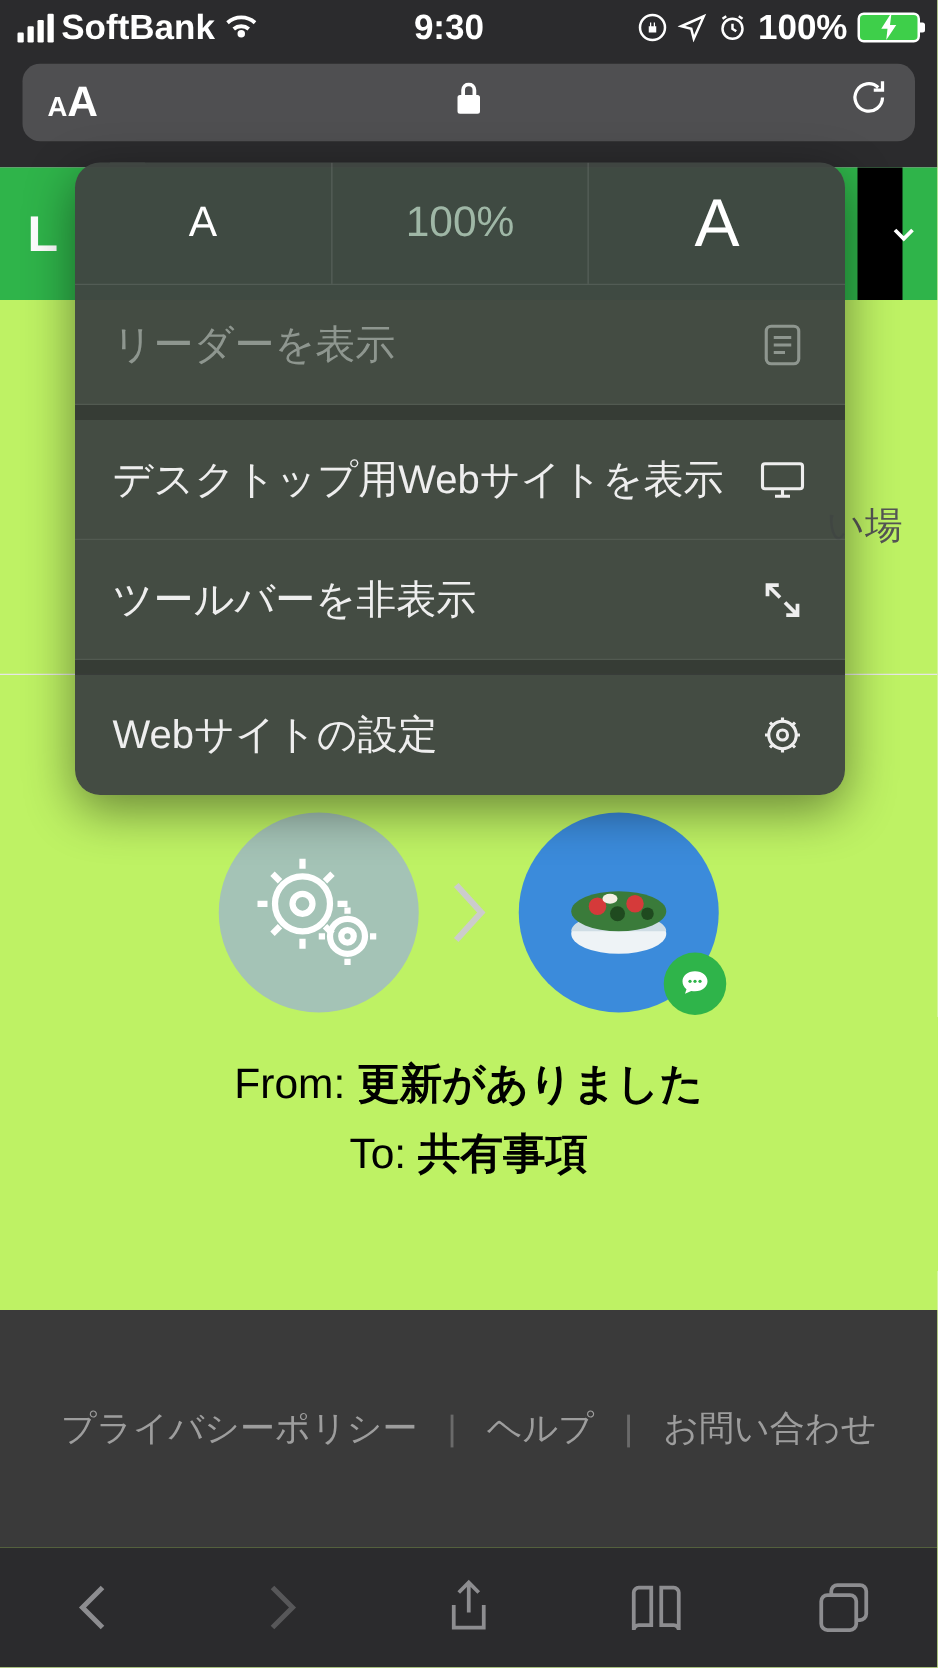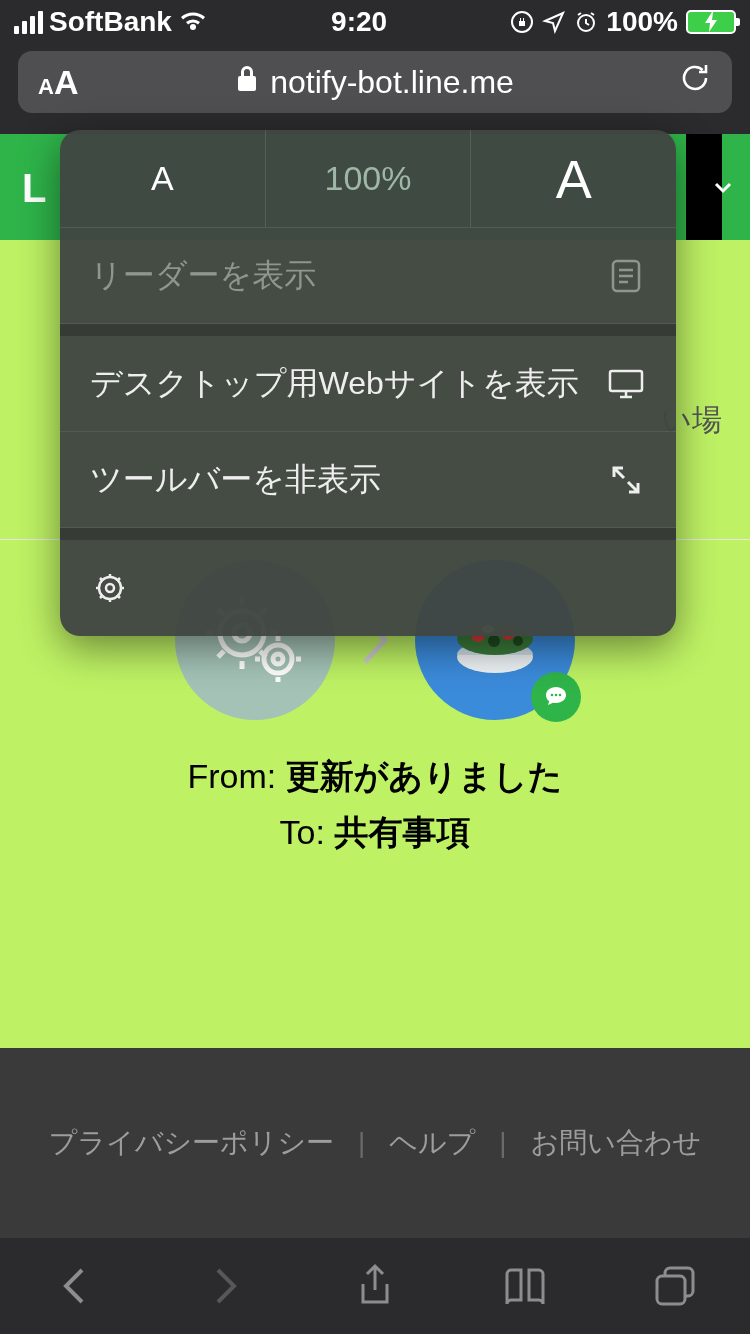--- a/index.html
+++ b/index.html
@@ -27,21 +27,21 @@
 
   
   .line-header { height:106px; background:#2fb44a; position:relative; }
   .black-tab { position:absolute; right:28px; top:0; width:36px; height:108px; background:#000; }
 
   
   .content-area { background:#bef264; position:absolute; top:240px; left:0; right:0; bottom:0; }
   .section-top { height:300px; border-bottom:1px solid #e6e6e6; position:relative; }
   .trailing-text { position:absolute; right:28px; top:160px; font-size:30px; color:#555; }
 
-  .notify-block { display:flex; flex-direction:column; align-items:center; }
+  .notify-block { padding-top:90px; display:flex; flex-direction:column; align-items:center; }
   .icon-row { display:flex; align-items:center; gap:24px; margin-top:20px; }
   .circle { width:160px; height:160px; border-radius:50%; display:flex; align-items:center; justify-content:center; position:relative; }
   .circle.gear { background:#a4c3b6; }
   .circle.app  { background:#3b8bdb; }
   .chat-badge { position:absolute; right:-6px; bottom:-2px; width:50px; height:50px; border-radius:50%; background:#2fb44a; display:flex; align-items:center; justify-content:center; }
   .chevron-mid { color:#ccc; }
 
   .from-to { margin-top:24px; text-align:center; font-size:34px; }
   .from-to .label { font-weight:400; }
   .from-to .value { font-weight:700; }
@@ -84,21 +84,21 @@
         <span></span>
         <span></span>
         <span></span>
         <span></span>
       </div>
     <span>SoftBank</span>
     <svg width="30" height="24" viewBox="0 0 30 24">
         <path fill="#fff" d="M15 20a3 3 0 100-6 3 3 0 000 6zm-7-8a11 11 0 0114 0l-2 2.4a7.6 7.6 0 00-10 0L8 12zm-5-5a18 18 0 0124 0l-2 2.4a14.6 14.6 0 00-20 0L3 7z"></path>
       </svg>
   </div>
-  <span>9:20</span>
+  <span>9:30</span>
   <div class="status-right">
     <svg width="24" height="24" viewBox="0 0 24 24">
         <circle cx="12" cy="12" r="10" fill="none" stroke="#fff" stroke-width="2"></circle>
         <path fill="#fff" d="M10 8h4v3h1v5H9v-5h1V8zm1 0v3h2V8h-2z"></path>
       </svg>
     <svg width="24" height="24" viewBox="0 0 24 24">
         <path fill="none" stroke="#fff" stroke-width="2" d="M3 11L21 3l-8 18-2-8-8-2z"></path>
       </svg>
     <svg width="24" height="24" viewBox="0 0 24 24">
         <circle cx="12" cy="13" r="8" fill="none" stroke="#fff" stroke-width="2"></circle>
@@ -117,21 +117,20 @@
   <div class="url-field">
     <div class="aa-btn">
       <span class="small-a">A</span>
         <span class="big-a">A</span>
     </div>
     <span class="lock-icon">
       <svg width="22" height="26" viewBox="0 0 22 26">
           <path fill="#fff" d="M11 0a6 6 0 016 6v4h1a2 2 0 012 2v11a2 2 0 01-2 2H4a2 2 0 01-2-2V12a2 2 0 012-2h1V6a6 6 0 016-6zm0 3a3 3 0 00-3 3v4h6V6a3 3 0 00-3-3z"></path>
         </svg>
     </span>
-    <span>notify-bot.line.me</span>
     <div class="reload-btn">
       <svg width="34" height="34" viewBox="0 0 34 34">
           <path fill="none" stroke="#fff" stroke-width="2.6" d="M28 17a11 11 0 11-3.4-8M28 4v7h-7"></path>
         </svg>
     </div>
   </div>
 </div>
 
 <div class="line-header">
   <span style="position:absolute;left:22px;top:32px;color:#fff;font-size:40px;font-weight:800;">L</span>
@@ -272,20 +271,21 @@
   <div class="menu-item">
     <span>ツールバーを非表示</span>
     <span class="mi-icon">
       <svg width="34" height="34" viewBox="0 0 34 34">
           <path fill="none" stroke="#eee" stroke-width="3" d="M5 14V5h9M29 20v9h-9M5 5l10 10M29 29L19 19"></path>
         </svg>
     </span>
   </div>
   <div class="gap-divider"></div>
   <div class="menu-item">
+    <span>Webサイトの設定</span>
     <span class="mi-icon">
       <svg width="34" height="34" viewBox="0 0 34 34">
           <circle cx="17" cy="17" r="11" fill="none" stroke="#eee" stroke-width="2.5"></circle>
           <circle cx="17" cy="17" r="4" fill="none" stroke="#eee" stroke-width="2.5"></circle>
           <path stroke="#eee" stroke-width="2.5" d="M17 3v4M17 27v4M3 17h4M27 17h4M7 7l3 3M24 24l3 3M7 27l3-3M24 10l3-3"></path>
         </svg>
     </span>
   </div>
 </div>
 

